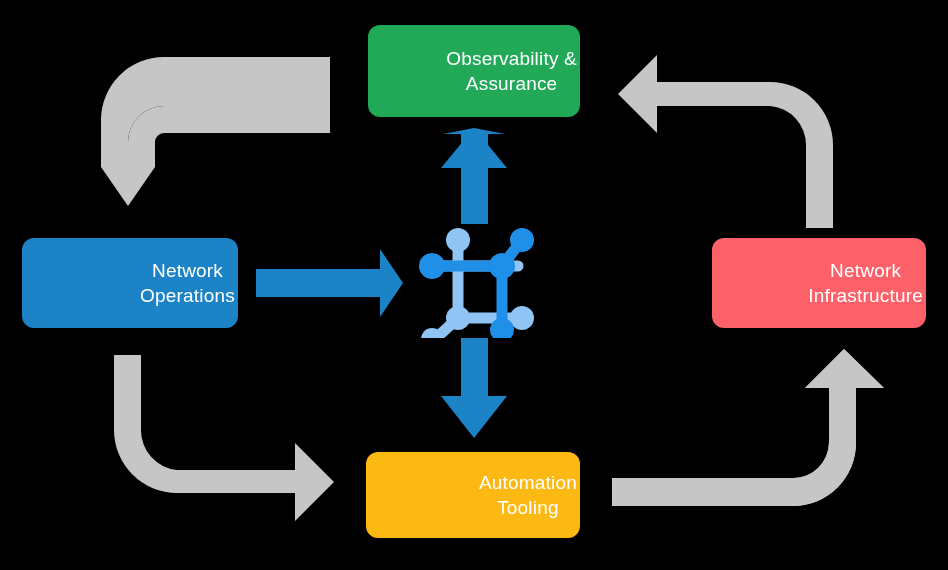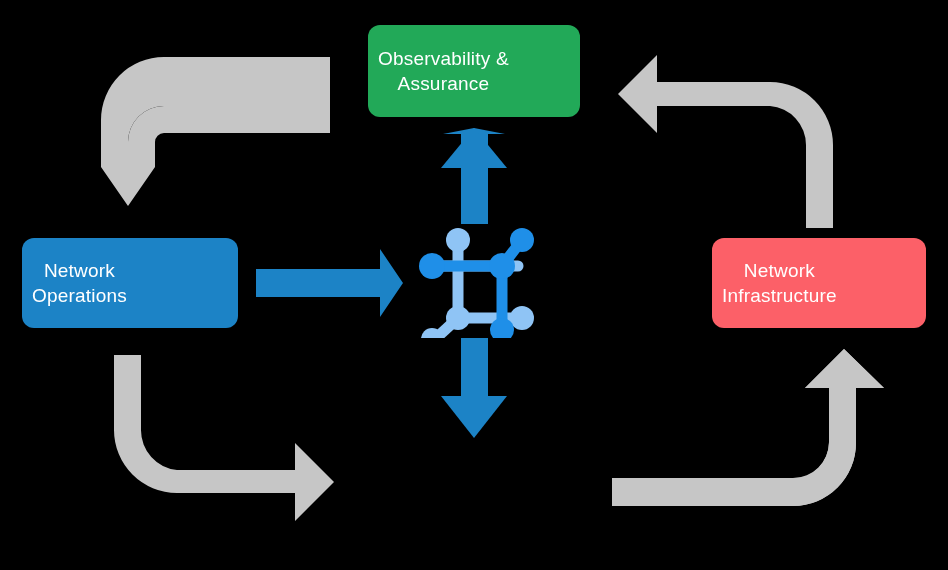--- a/index.html
+++ b/index.html
@@ -13,29 +13,29 @@
     height: 570px;
     background: #000000;
     overflow: hidden;
     font-family: "Liberation Sans", sans-serif;
   }
   .node-box {
     position: absolute;
     border-radius: 12px;
     display: flex;
     align-items: center;
-    justify-content: flex-start;
+    justify-content: flex-end;
     text-align: center;
     color: #ffffff;
     font-size: 19px;
     line-height: 1.32;
     font-weight: 400;
     letter-spacing: 0.2px;
     box-sizing: border-box;
-    padding: 6px 10px;
+    padding: 6px 3px;
   }
   .node-label { white-space: pre-line; }
 
   .svg-layer {
     position: absolute;
     left: 0;
     top: 0;
     width: 948px;
     height: 570px;
   }
@@ -131,14 +131,18 @@
   <div class="node-box" style="left:22px; top:238px; width:216px; height:90px; background:#1C83C6;">
     <span class="node-label">Network
 Operations</span>
   </div>
 
   <div class="node-box" style="left:712px; top:238px; width:214px; height:90px; background:#FC6068;">
     <span class="node-label">Network
 Infrastructure</span>
   </div>
 
+  <div class="node-box" style="left:366px; top:452px; width:214px; height:86px; background:#FDB913;">
+    <span class="node-label">Automation
+Tooling</span>
+  </div>
 
 </div>
 
 </body></html>

